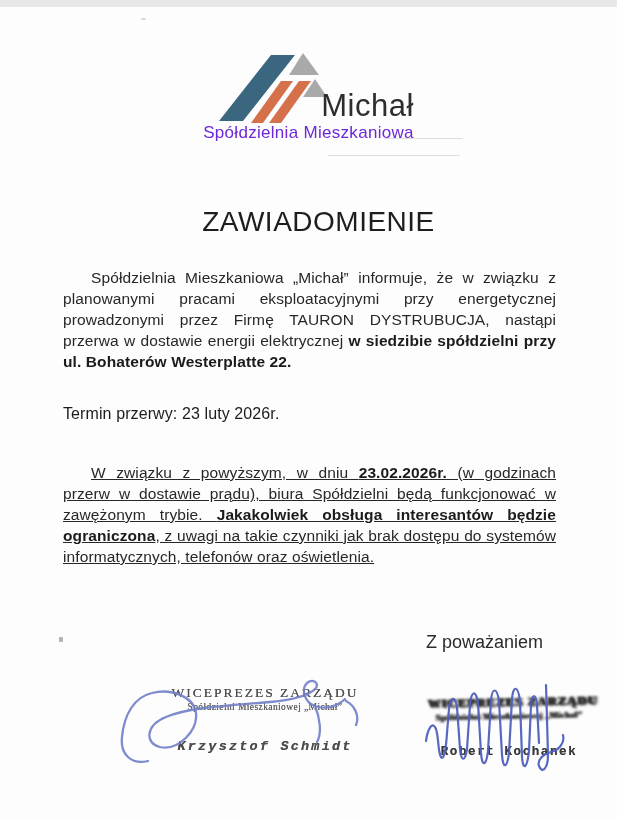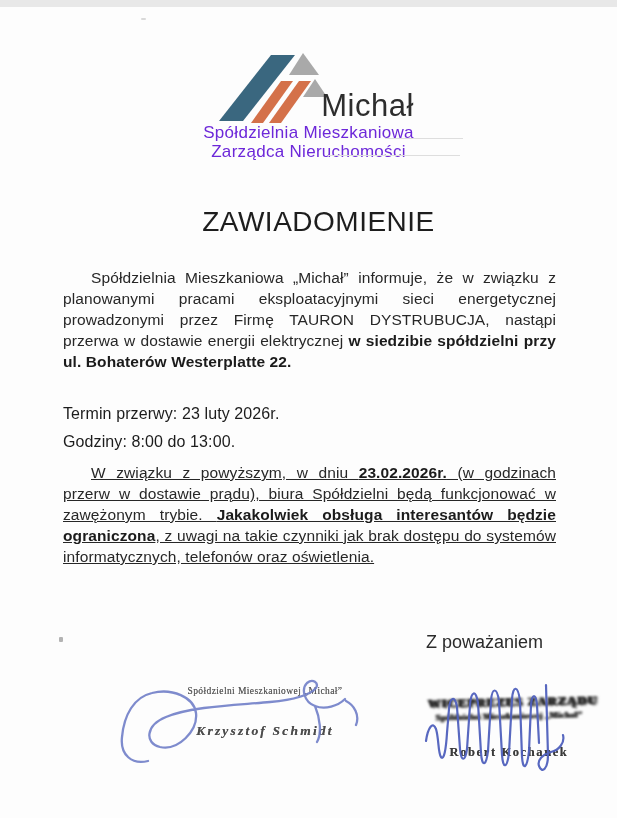--- a/index.html
+++ b/index.html
@@ -46,21 +46,21 @@
   .sig-right{left:428px;top:688px;width:162px;}
   .stamp-title{
     font-family:"Liberation Serif",serif;font-size:13.5px;letter-spacing:2px;
     color:#4e4e4e;text-shadow:0 0 .6px #6a6a6a;white-space:nowrap;
   }
   .stamp-sub{
     font-family:"Liberation Serif",serif;font-size:9.5px;letter-spacing:.4px;
     color:#585858;text-shadow:0 0 .5px #7a7a7a;margin-top:1px;white-space:nowrap;
   }
   .sig-name{
-    font-family:Liberation Serif, serif;font-style:italic;font-weight:700;
+    font-family:Liberation Mono, monospace;font-style:italic;font-weight:700;
     font-size:13.5px;letter-spacing:2.2px;color:#4c4c4c;margin-top:27px;
     text-shadow:0 0 .5px #6f6f6f;white-space:nowrap;text-align:center;
   }
   .sig-right .smudge{filter:blur(1.05px);transform:rotate(-1.2deg);}
   .sig-right .stamp-title{
     font-weight:700;font-size:12.5px;letter-spacing:1.2px;color:#2a2a2a;
     text-shadow:1px 0 0 #3a3a3a,-1px 0 0 #3a3a3a,2px 1px 1px #555;
   }
   .sig-right .stamp-sub{
     font-weight:700;font-size:8.5px;color:#333;
@@ -94,37 +94,36 @@
       <svg class="logo-svg" viewBox="0 0 112 72">
         <polygon class="fill-blue" points="4,70 56,4 80,4 28,70"></polygon>
         <polygon class="fill-gray" points="88,2 104,24 74,24"></polygon>
         <polygon class="fill-orange" points="36,72 66,30 78,30 48,72"></polygon>
         <polygon class="fill-orange" points="54,72 84,30 96,30 66,72"></polygon>
         <polygon class="fill-gray" points="100,28 112,46 88,46"></polygon>
       </svg>
       <div class="brand">Michał</div>
     </div>
     <div class="lh-line">Spółdzielnia Mieszkaniowa</div>
-    <div class="lh-line">Zarządca Nieruchomości</div>
     <div class="faint-rule rule1"></div>
     <div class="faint-rule rule2"></div>
   </div>
 
   <div class="doc-title">ZAWIADOMIENIE</div>
 
-  <div class="body-text p1"><span>Spółdzielnia Mieszkaniowa „Michał” informuje, że w związku z planowanymi pracami eksploatacyjnymi sieci energetycznej prowadzonymi przez Firmę TAURON DYSTRUBUCJA,  nastąpi przerwa w dostawie energii elektrycznej </span><span class="bold">w siedzibie spółdzielni przy ul. Bohaterów Westerplatte 22.</span></div>
+  <div class="body-text p1"><span>Spółdzielnia Mieszkaniowa „Michał” informuje, że w związku z planowanymi pracami eksploatacyjnymi przy energetycznej prowadzonymi przez Firmę TAURON DYSTRUBUCJA,  nastąpi przerwa w dostawie energii elektrycznej </span><span class="bold">w siedzibie spółdzielni przy ul. Bohaterów Westerplatte 22.</span></div>
 
   <div class="info-line termin">Termin przerwy: 23 luty 2026r.</div>
-  <div class="info-line godziny">Godziny: 8:00 do 13:00.</div>
 
   <div class="body-text p2"><span>W związku z powyższym, w dniu </span><span class="bold">23.02.2026r.</span><span> (w godzinach przerw w dostawie prądu), biura Spółdzielni będą funkcjonować w zawężonym trybie. </span><span class="bold">Jakakolwiek obsługa interesantów będzie ograniczona</span><span>, z uwagi na takie czynniki jak brak dostępu do systemów informatycznych, telefonów oraz oświetlenia.</span></div>
 
   <div class="closing">Z poważaniem</div>
 
   <div class="sig-block sig-left">
+    <div class="stamp-title">WICEPREZES ZARZĄDU</div>
     <div class="stamp-sub">Spółdzielni Mieszkaniowej „Michał”</div>
     <div class="sig-name">Krzysztof Schmidt</div>
     <svg class="ink ink-left" viewBox="0 0 268 96">
       <path d="M34,86 C18,90 6,80 8,62 C10,40 20,22 38,18 C58,13 80,22 82,38 C84,56 64,76 46,72 C30,68 32,50 52,42 C78,31 126,30 156,27 C178,25 196,20 202,13 C205,8 199,3 193,8 C187,14 190,27 201,31 C211,35 224,31 231,24 M201,31 C206,43 208,58 203,67 M232,26 C240,30 246,40 242,50"></path>
     </svg>
   </div>
 
   <div class="sig-block sig-right">
     <div class="smudge">
       <div class="stamp-title">WICEPREZES ZARZĄDU</div>

